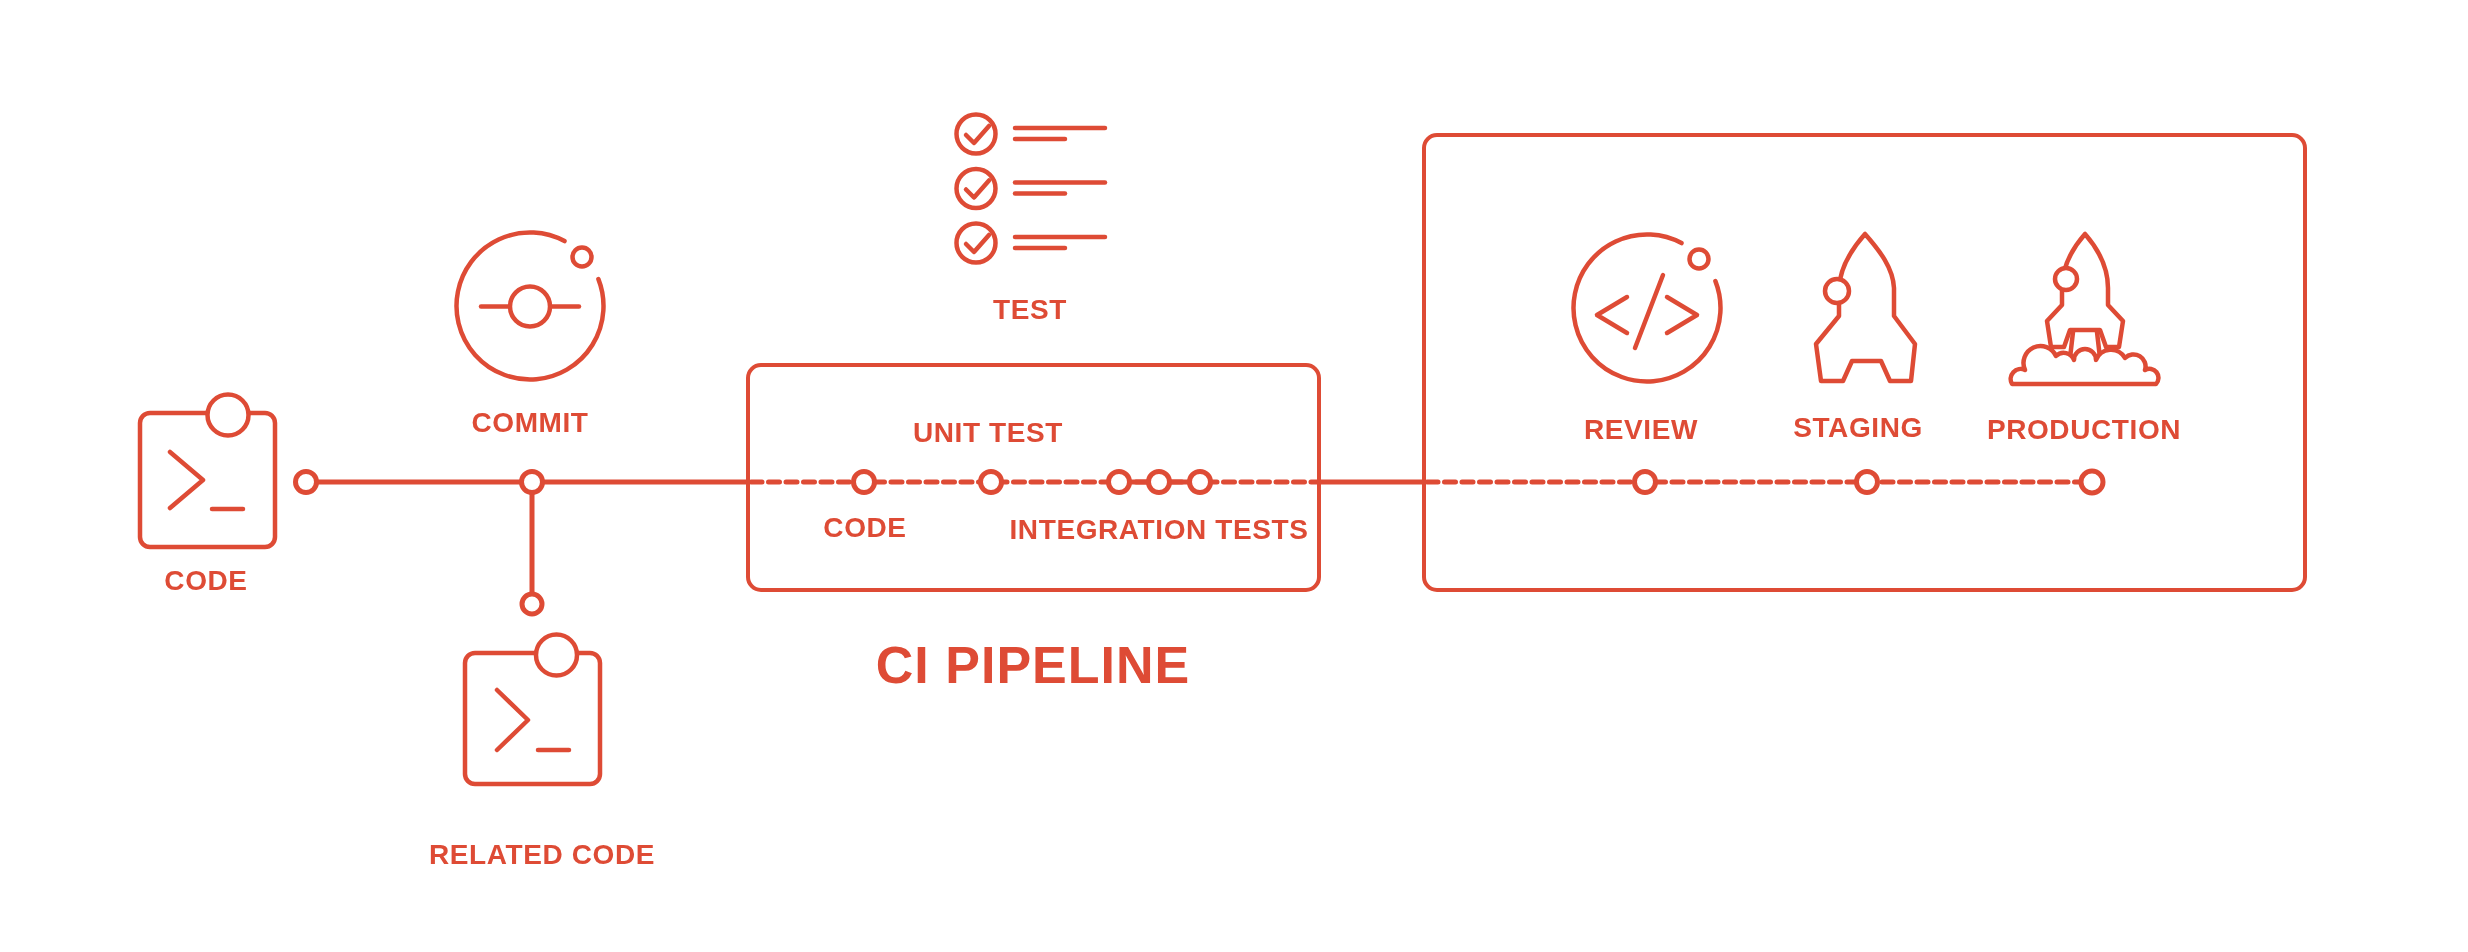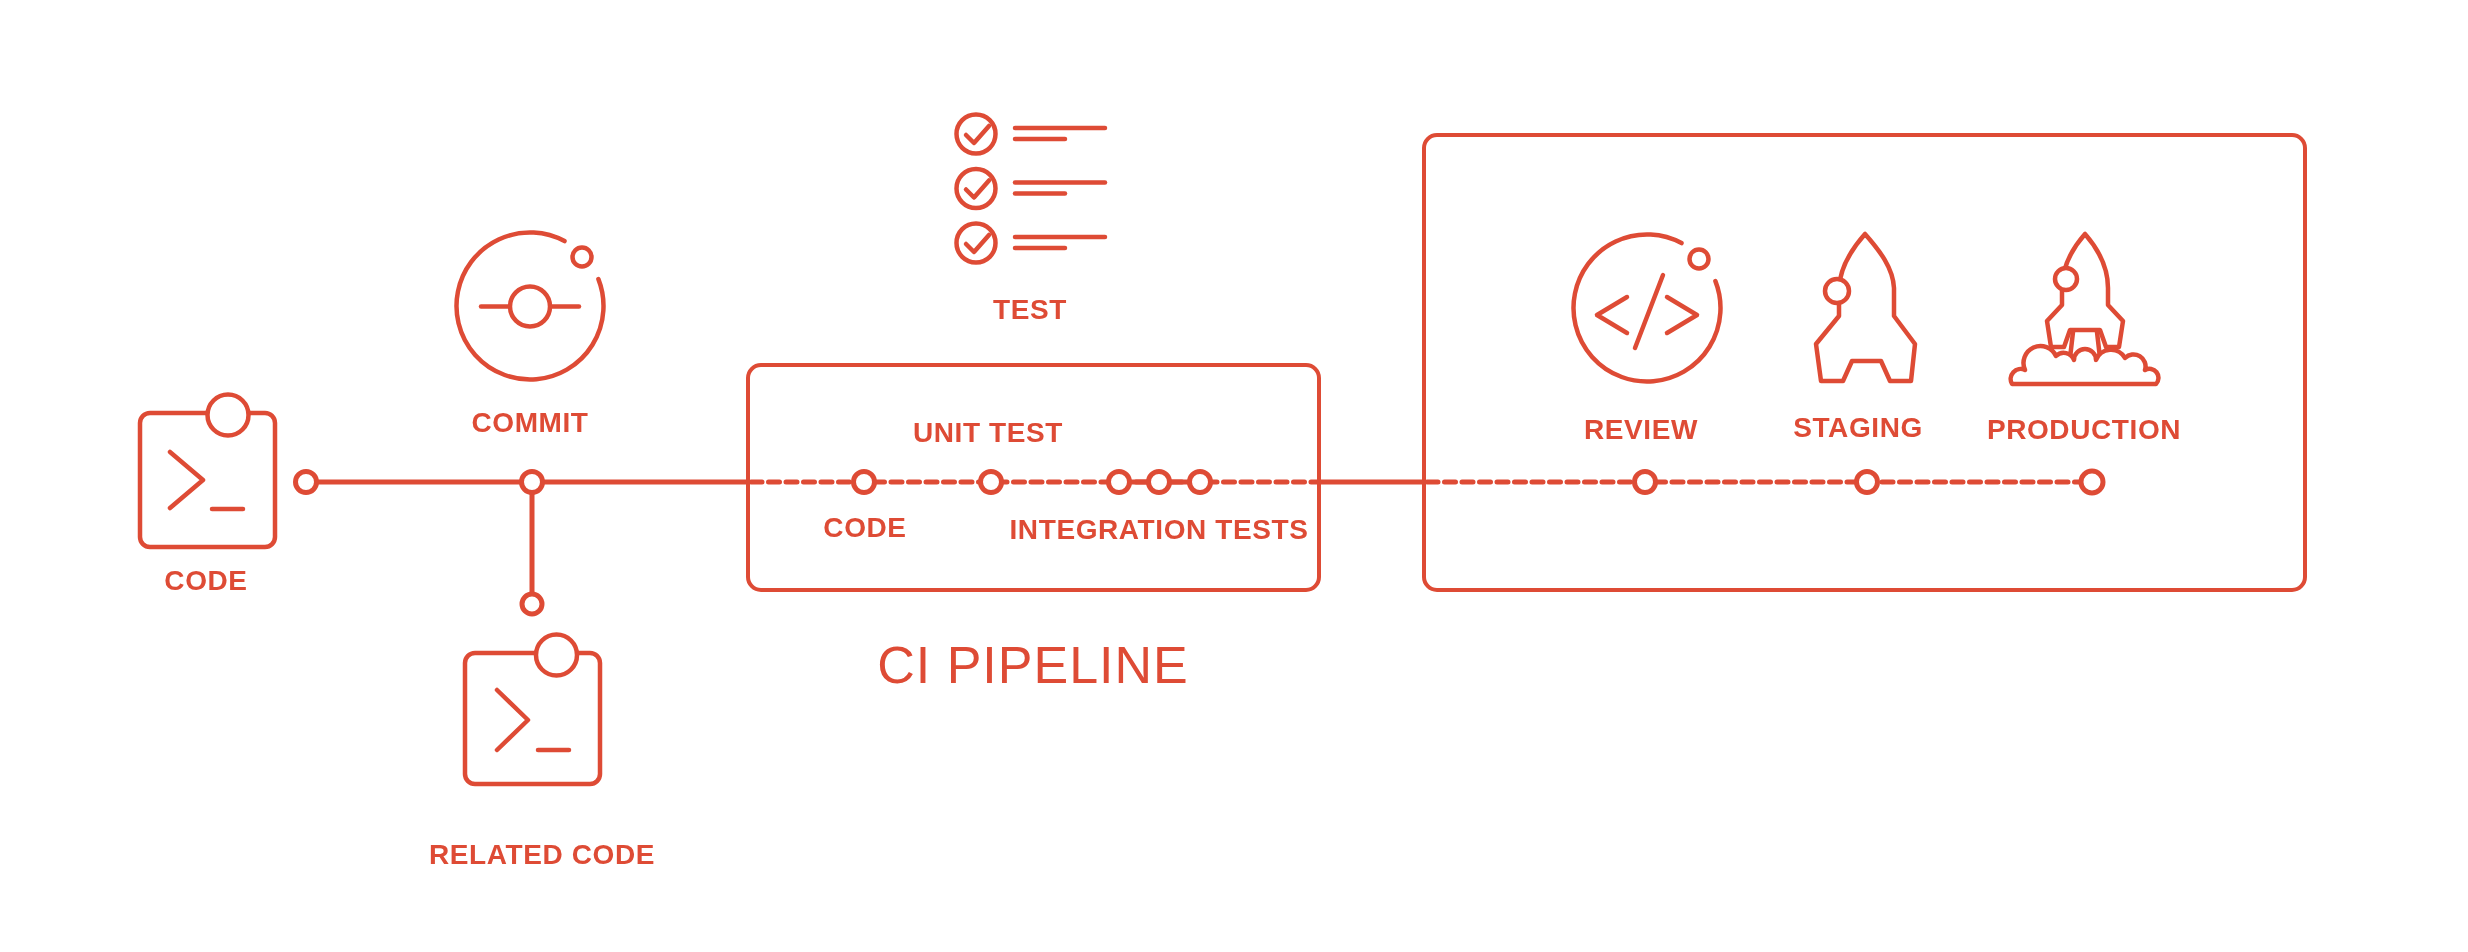--- a/index.html
+++ b/index.html
@@ -20,21 +20,21 @@
     font-weight:600;
     letter-spacing:0.6px;
     color:var(--accent,#DE4B35);
     text-align:right;
   }
   .title{
     position:absolute;
     transform:translate(-50%,-50%);
     white-space:nowrap;
     font-size:52px;
-    font-weight:400;
+    font-weight:700;
     letter-spacing:1px;
     color:var(--accent,#DE4B35);
   }
 </style>
 </head>
 <body>
 
 <div class="stage">
 
   <svg class="art" width="2468" height="952" viewBox="0 0 2468 952" fill="none" stroke="currentColor" stroke-width="4.5" stroke-linecap="round" stroke-linejoin="round">

